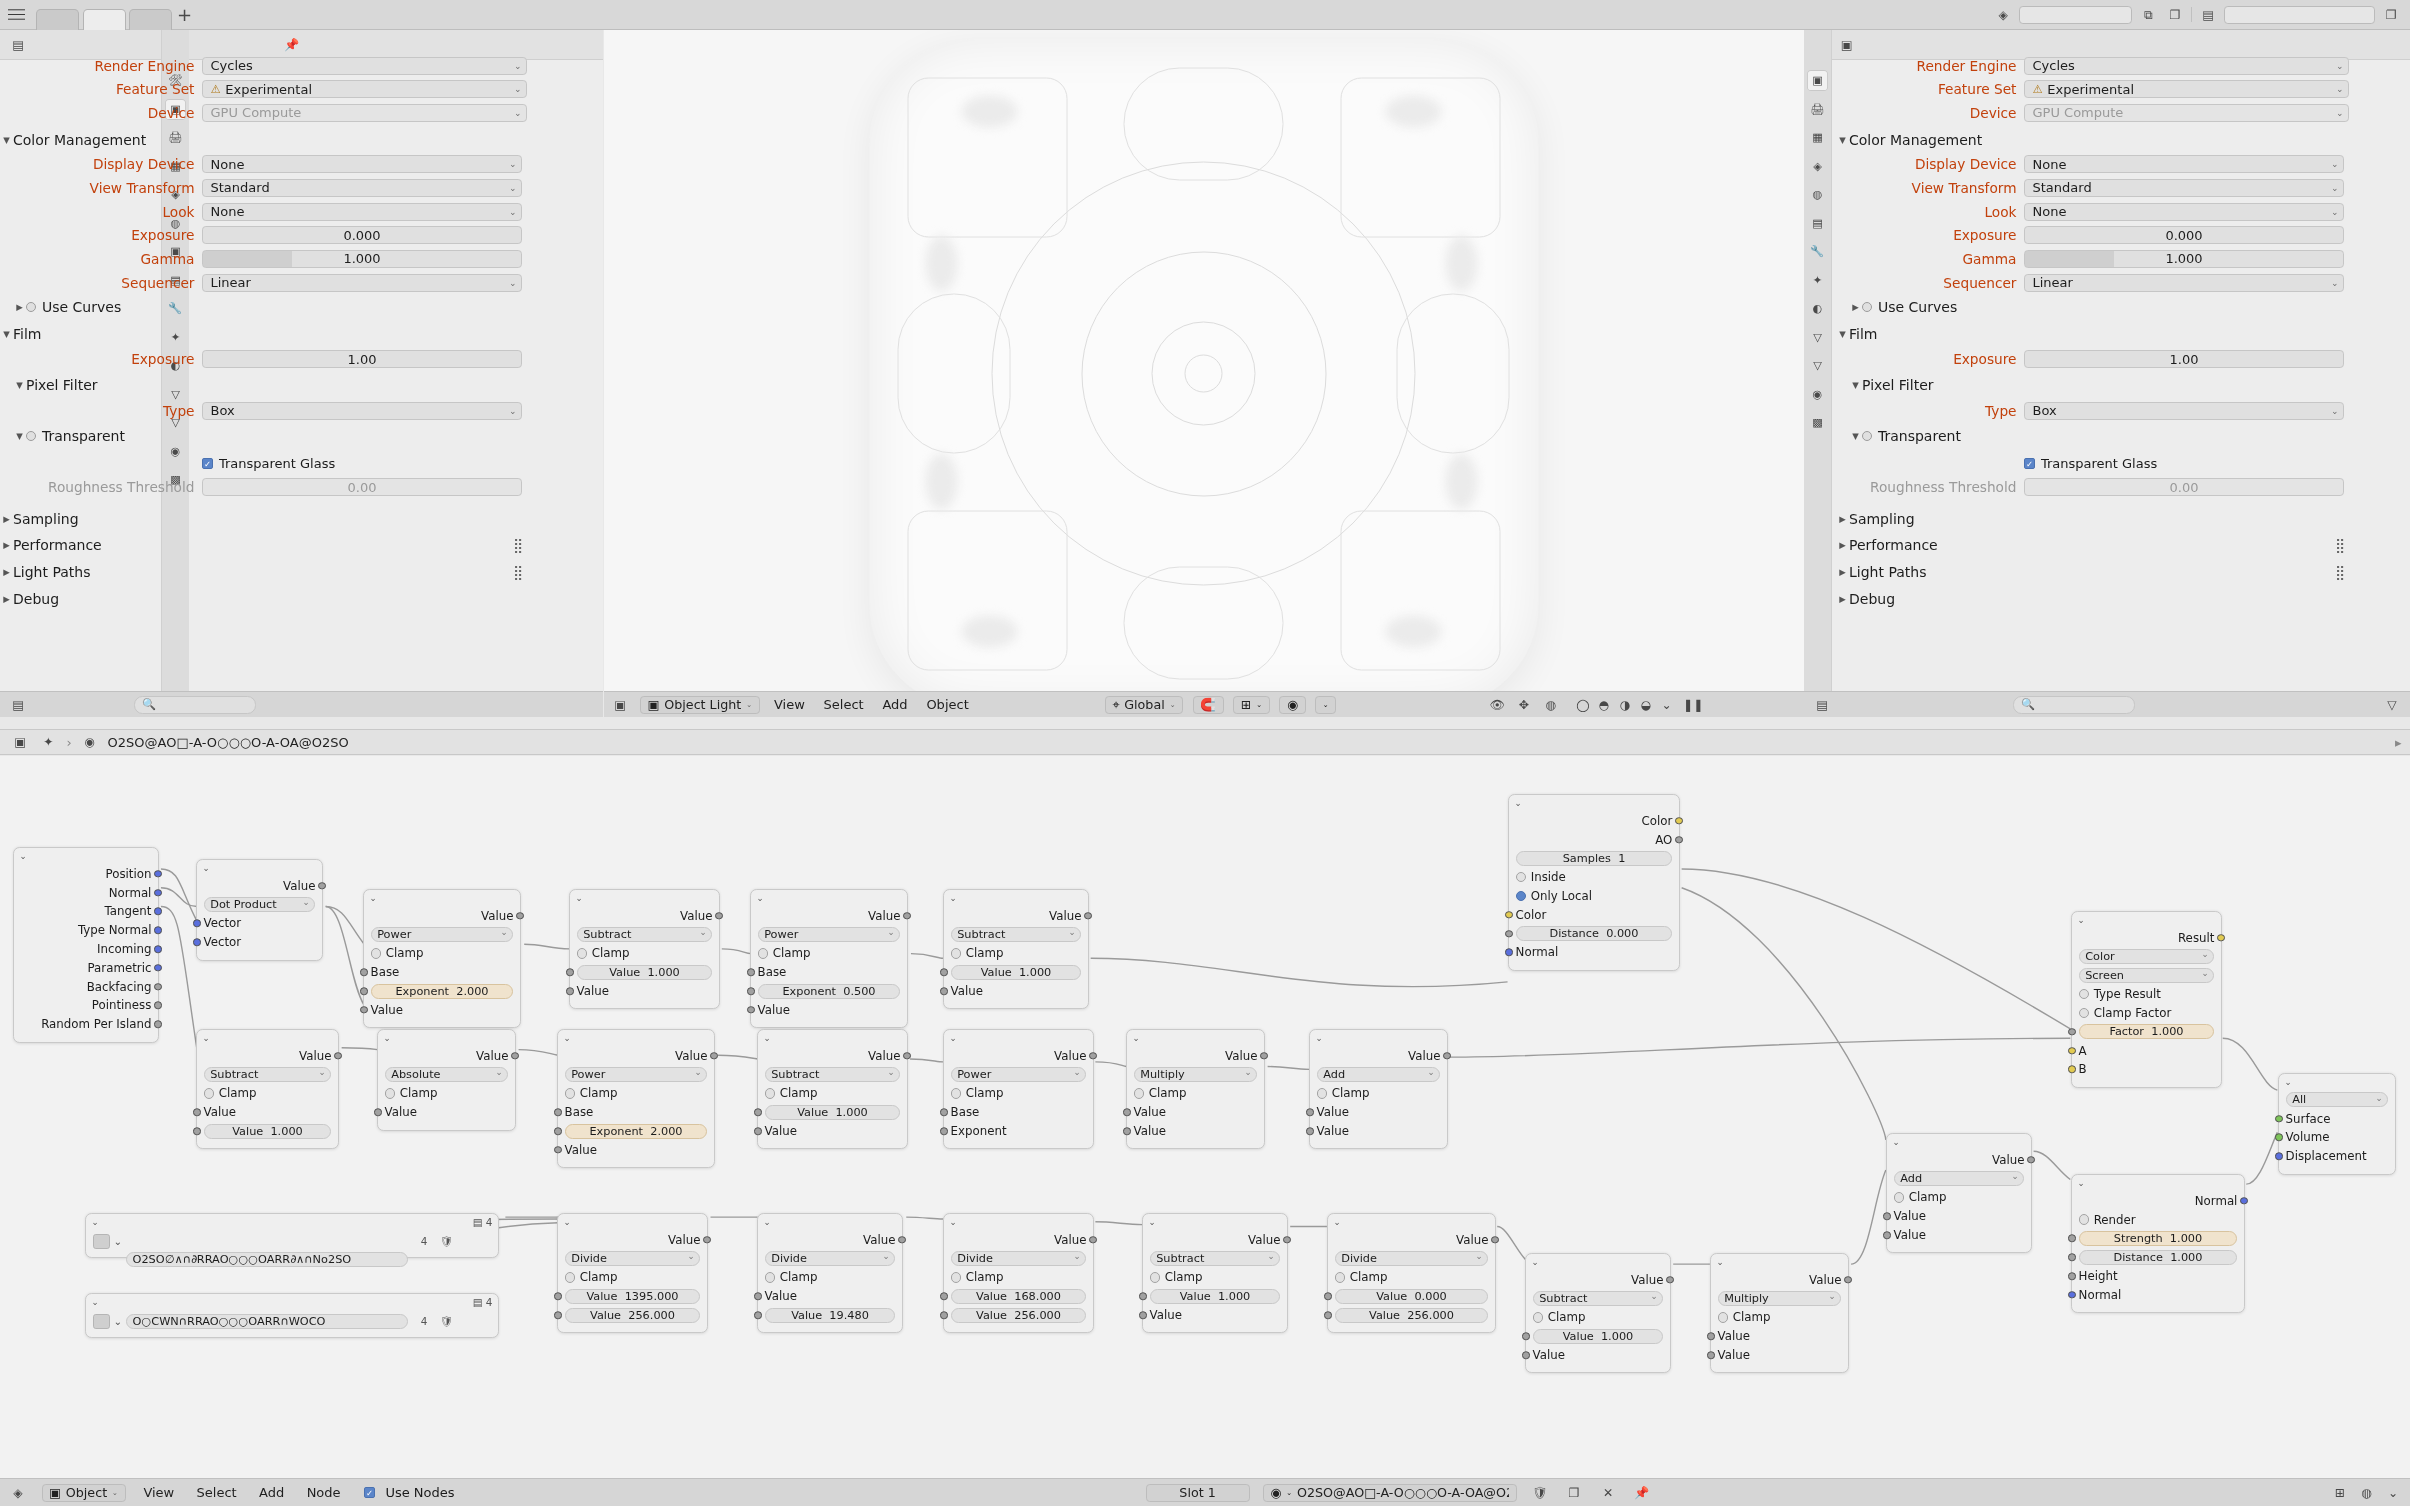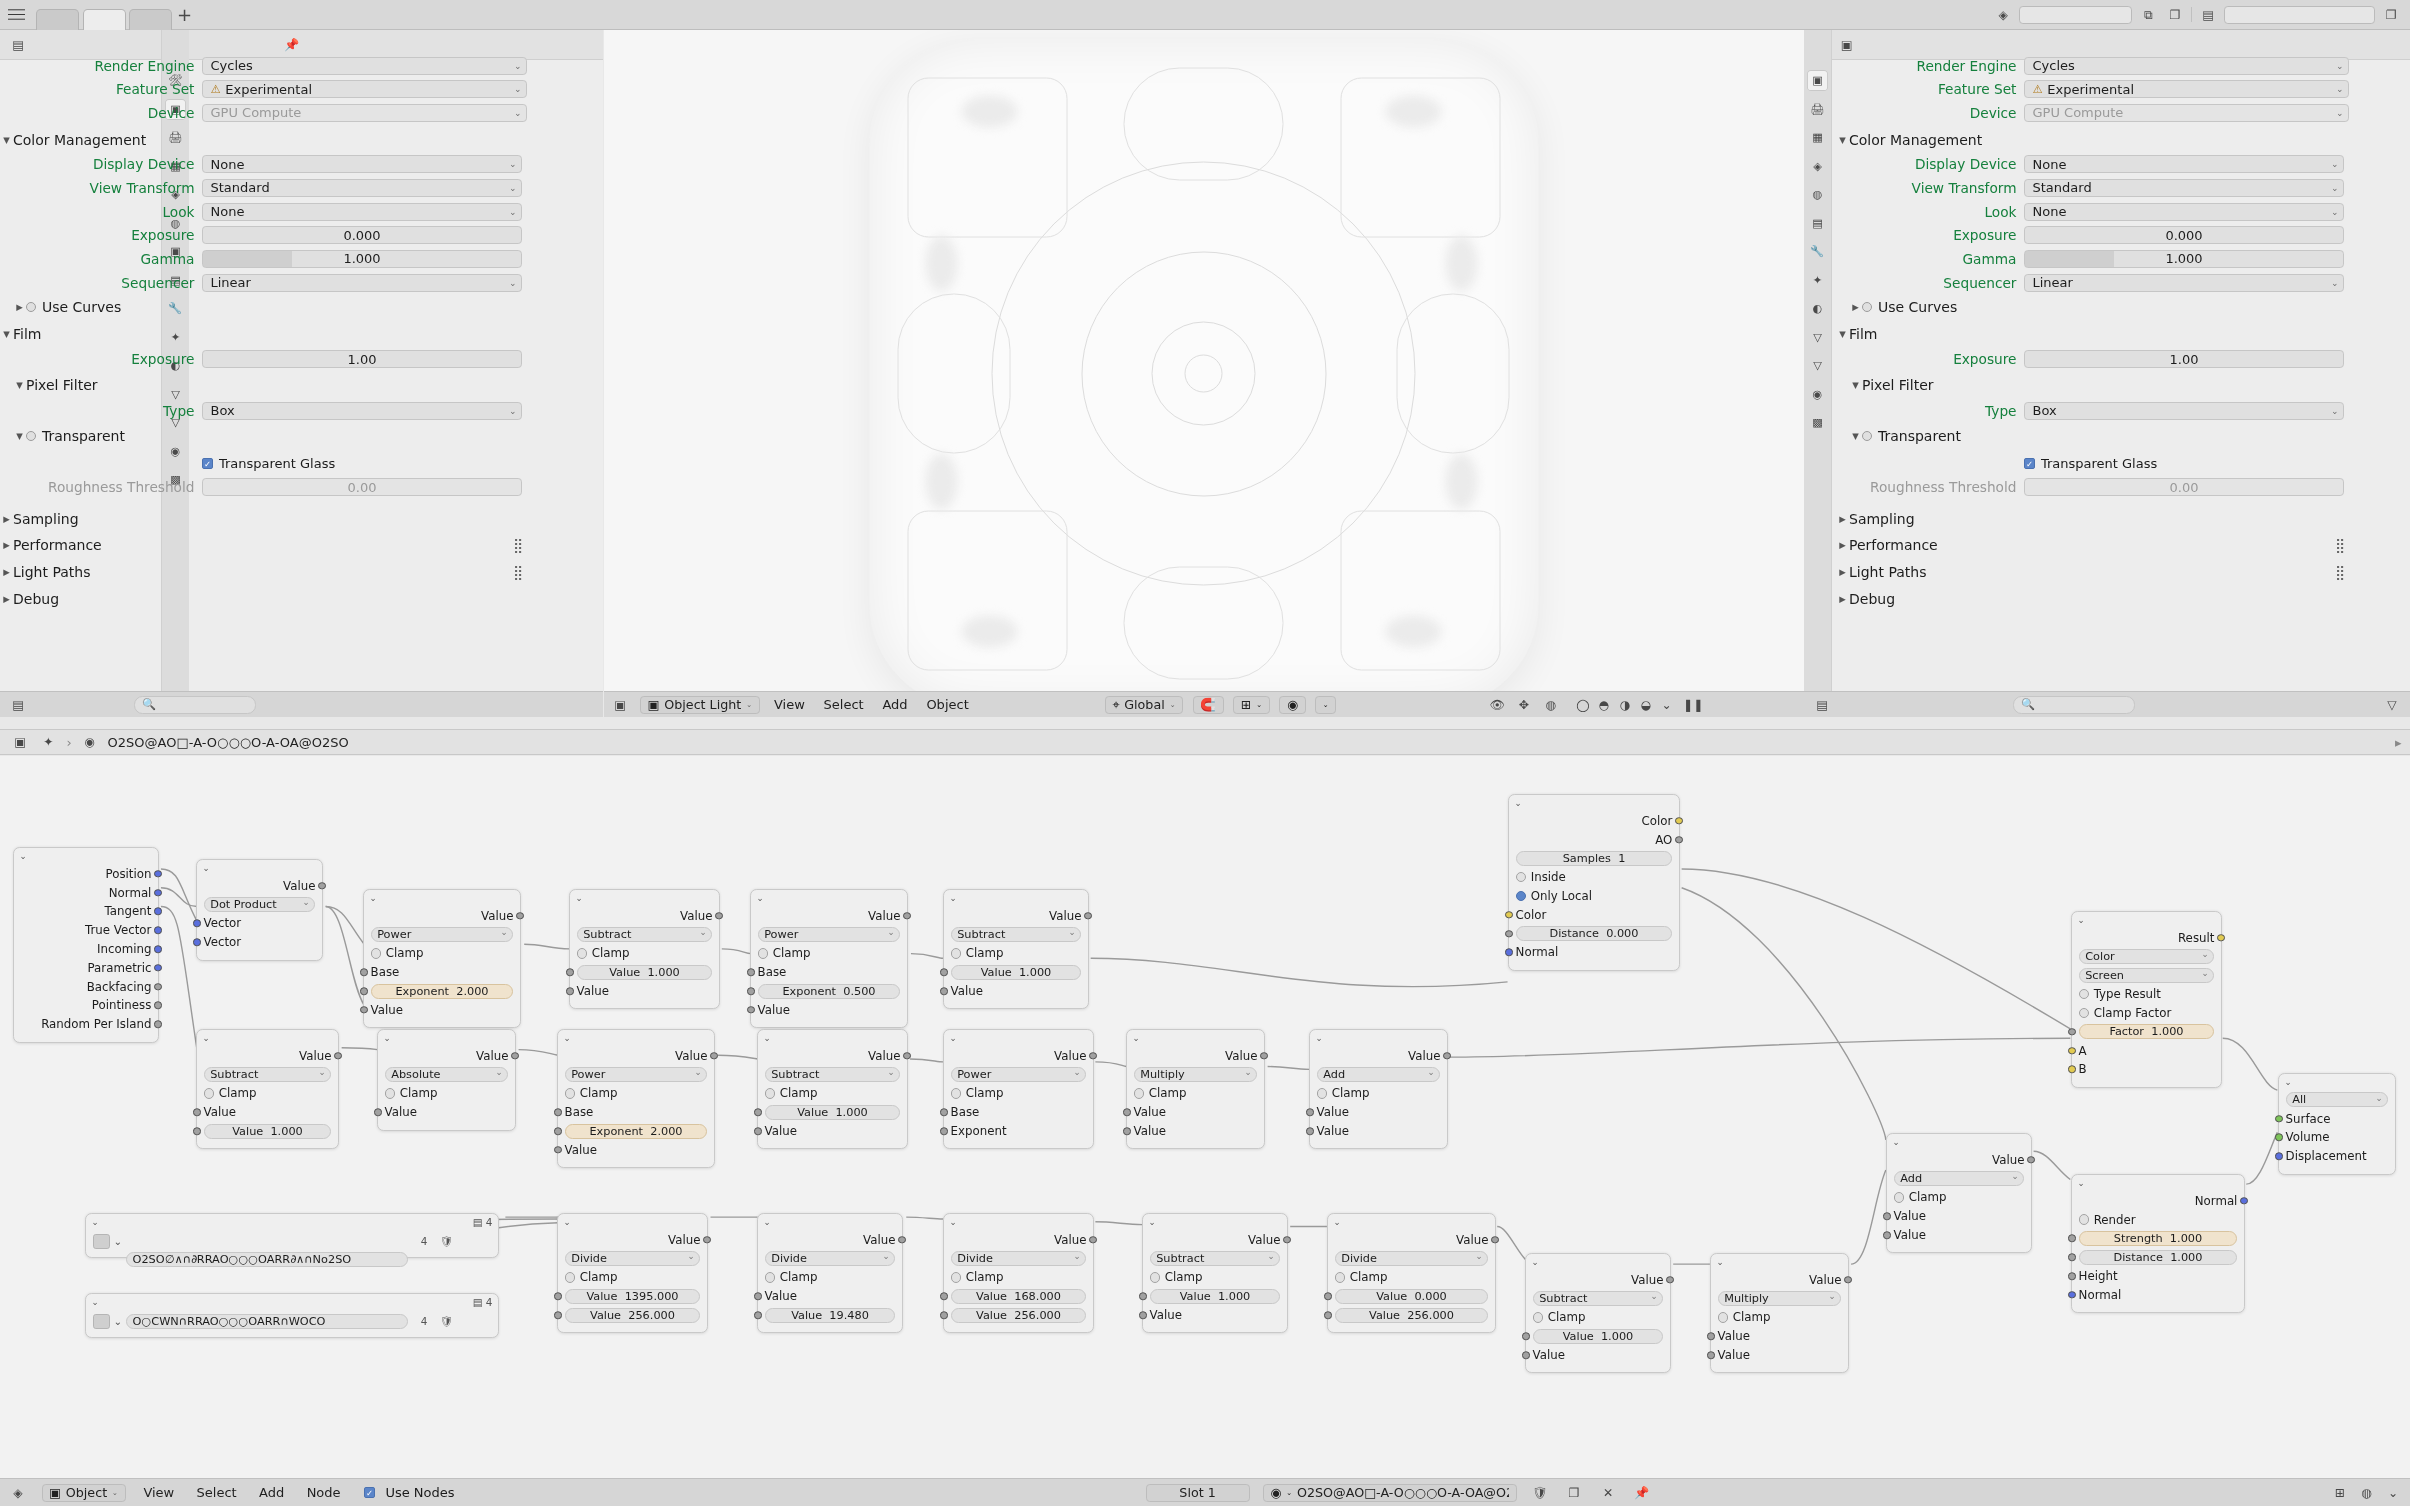--- a/index.html
+++ b/index.html
@@ -42,21 +42,21 @@
     padding-top:40px; gap:7.5px;
   }
   .props-tabcol .ptab {
     width:21px; height:21px; border-radius:3.8px; display:flex; align-items:center; justify-content:center;
     color:#4a4a4a; font-size:11.3px;
   }
   .props-tabcol .ptab.sel { background:#f2f2f2; box-shadow:inset 0 0 0 0.9px #c8c8c8; }
   .props-body { position:absolute; top:0; height:100%; overflow:hidden; padding-top:26px; }
 
   .prow { display:flex; align-items:center; height:19px; margin-bottom:4.7px; }
-  .plabel { text-align:right; padding-right:7.5px; color:#15803d; font-size:13.7px; }
+  .plabel { text-align:right; padding-right:7.5px; color:#c2410c; font-size:13.7px; }
   .pfield {
     height:18px; background:#e0e0e0; border:0.9px solid #c6c6c6; border-radius:3.8px;
     display:flex; align-items:center; padding:0 7.5px; color:#1d1d1d; font-size:13px; position:relative;
   }
   .pfield.disabled { color:#9a9a9a; background:#e4e4e4; }
   .pfield .chev2 { position:absolute; right:4.7px; top:50%; transform:translateY(-50%); font-size:8.5px; color:#6c6c6c; }
   .pfield.value { justify-content:center; }
   .pfield.slider { background:linear-gradient(to right,#cfcfcf 0,#cfcfcf var(--fill,20%), #e0e0e0 var(--fill,20%), #e0e0e0 100%); }
   .warn { color:#b07a1a; margin-right:4.7px; font-size:11.3px; }
   .sect { display:flex; align-items:center; height:21px; font-size:14px; color:#1d1d1d; }
@@ -618,21 +618,21 @@
           </div>
         <div class="nrow">
             <span>Normal</span>
             <span class="sock out s-blue"></span>
           </div>
         <div class="nrow">
             <span>Tangent</span>
             <span class="sock out s-blue"></span>
           </div>
         <div class="nrow">
-            <span>True Vector</span>
+            <span>Type Normal</span>
             <span class="sock out s-blue"></span>
           </div>
         <div class="nrow">
             <span>Incoming</span>
             <span class="sock out s-blue"></span>
           </div>
         <div class="nrow">
             <span>Parametric</span>
             <span class="sock out s-blue"></span>
           </div>

